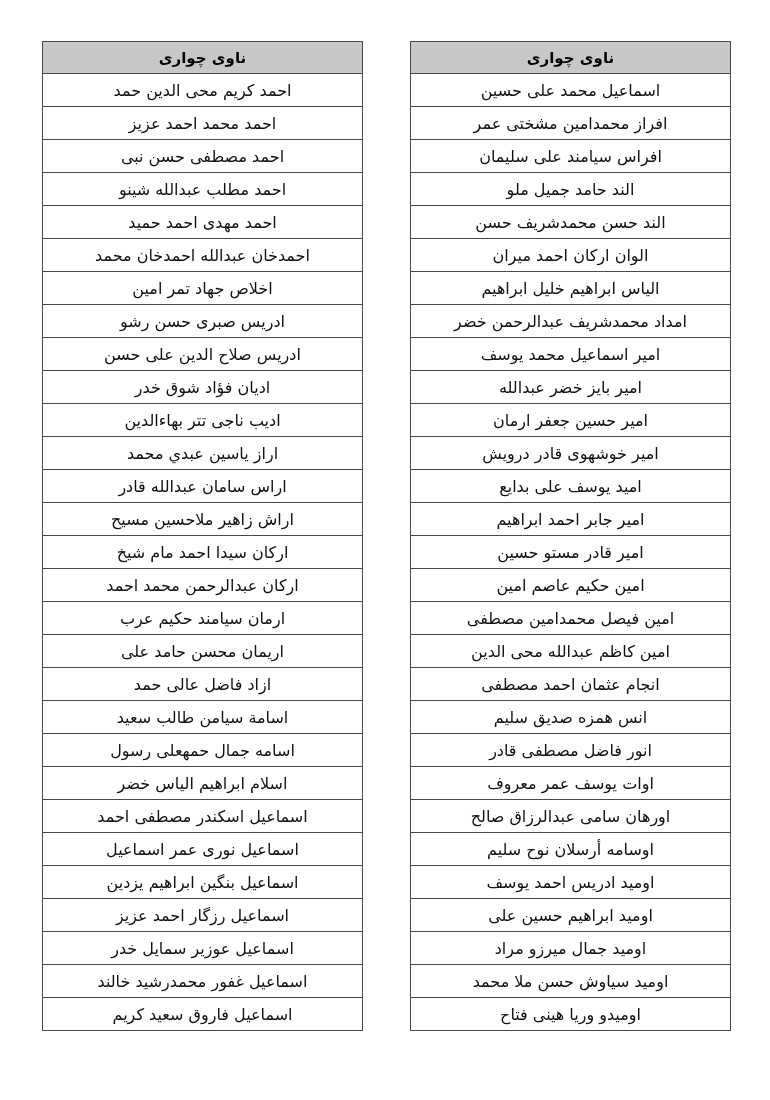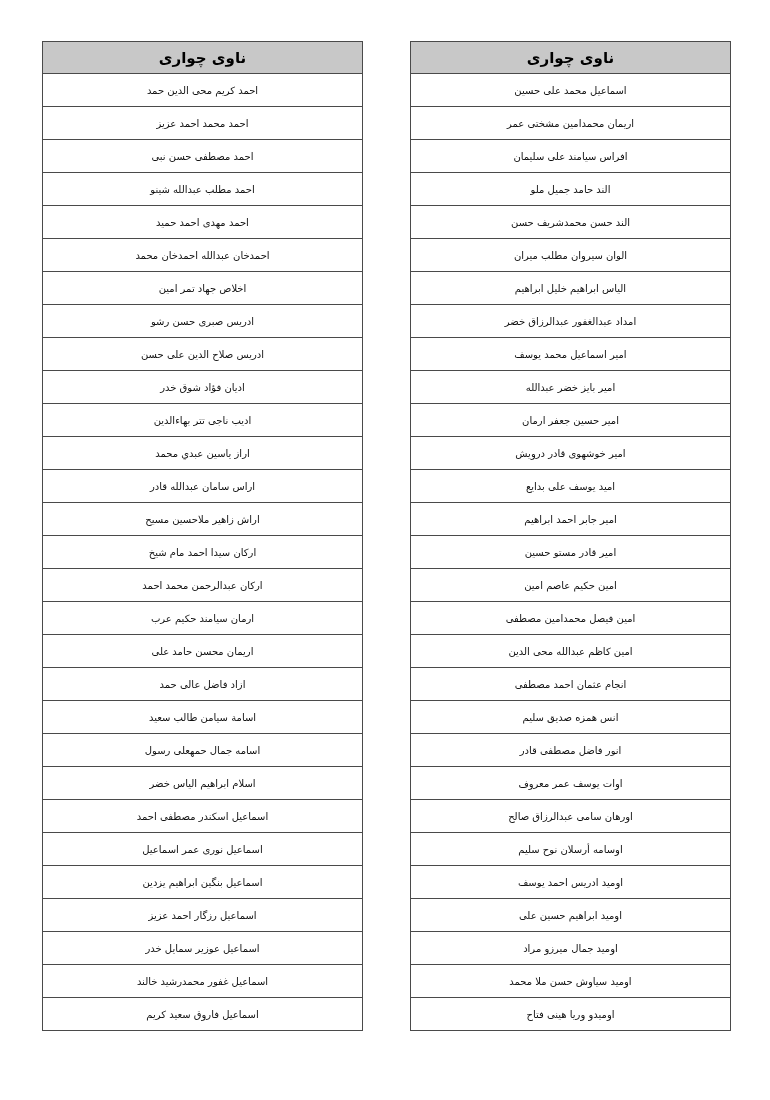--- a/index.html
+++ b/index.html
@@ -50,21 +50,21 @@
   table.names th {
     background: #c8c8c8;
     font-weight: bold;
     font-size: 15px;
     color: #000;
     height: 32px;
     border: 1px solid #4a4a4a;
   }
   table.names td {
     background: #ffffff;
-    font-size: 10px;
+    font-size: 16px;
     color: #111;
     font-weight: 500;
     letter-spacing: 0px;
   }
   
   .cell-text {
     display: block;
     width: 100%;
     text-align: center;
     direction: rtl;
@@ -95,51 +95,51 @@
         </tr>
       </thead>
       <tbody id="left-body">
           <tr>
             <td>
               <span class="cell-text">اسماعيل محمد على حسين</span>
             </td>
           </tr>
           <tr>
             <td>
-              <span class="cell-text">اريمان محمدامين مشختى عمر</span>
+              <span class="cell-text">افراز محمدامين مشختى عمر</span>
             </td>
           </tr>
           <tr>
             <td>
               <span class="cell-text">افراس سيامند على سليمان</span>
             </td>
           </tr>
           <tr>
             <td>
               <span class="cell-text">الند حامد جميل ملو</span>
             </td>
           </tr>
           <tr>
             <td>
               <span class="cell-text">الند حسن محمدشريف حسن</span>
             </td>
           </tr>
           <tr>
             <td>
-              <span class="cell-text">الوان سيروان مطلب ميران</span>
+              <span class="cell-text">الوان اركان احمد ميران</span>
             </td>
           </tr>
           <tr>
             <td>
               <span class="cell-text">الياس ابراهيم خليل ابراهيم</span>
             </td>
           </tr>
           <tr>
             <td>
-              <span class="cell-text">امداد عبدالغفور عبدالرزاق خضر</span>
+              <span class="cell-text">امداد محمدشريف عبدالرحمن خضر</span>
             </td>
           </tr>
           <tr>
             <td>
               <span class="cell-text">امير اسماعيل محمد يوسف</span>
             </td>
           </tr>
           <tr>
             <td>
               <span class="cell-text">امير بايز خضر عبدالله</span>

